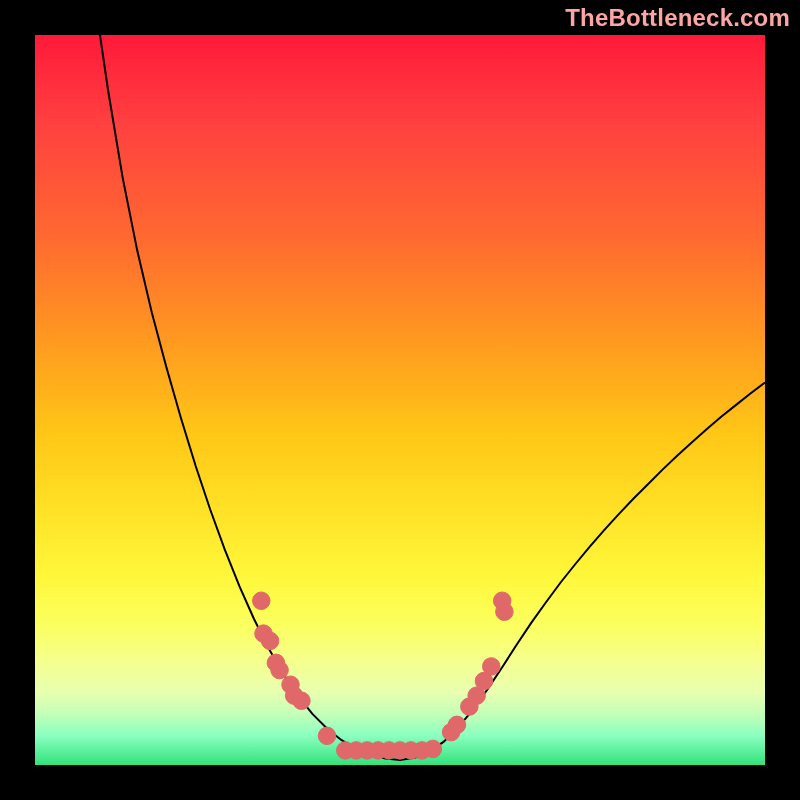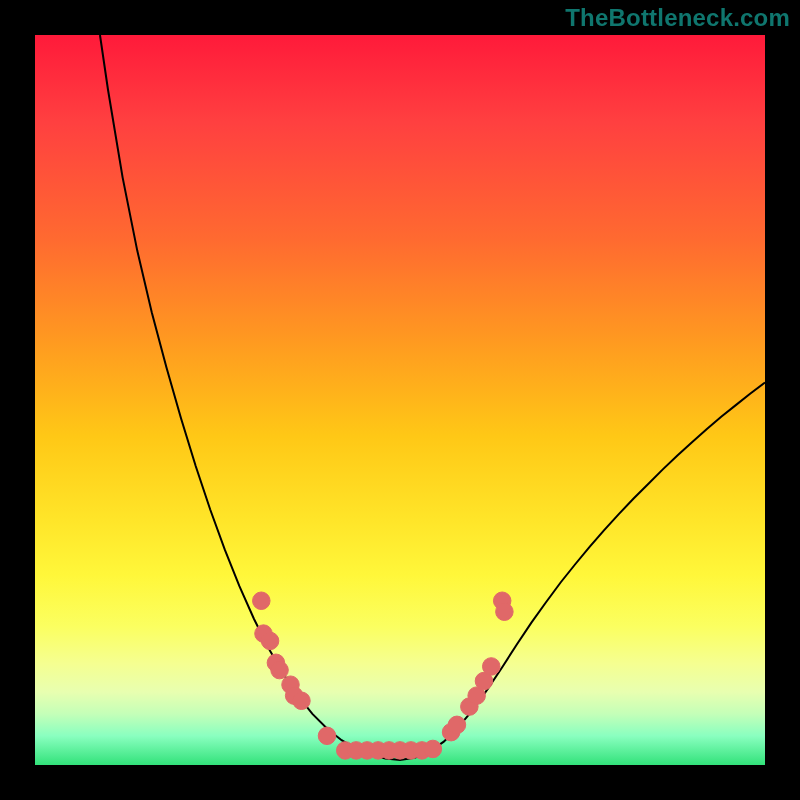--- a/index.html
+++ b/index.html
@@ -10,21 +10,21 @@
     height: 800px;
     background: #000;
   }
   .watermark {
     position: absolute;
     top: 4px;
     right: 10px;
     font-family: Arial, sans-serif;
     font-size: 24px;
     font-weight: bold;
-    color: #0f766e;
+    color: #fca5a5;
     letter-spacing: 0.2px;
     z-index: 10;
   }
   .plot-area {
     position: absolute;
     left: 35px;
     top: 35px;
     width: 730px;
     height: 730px;
     background: linear-gradient(to bottom,

